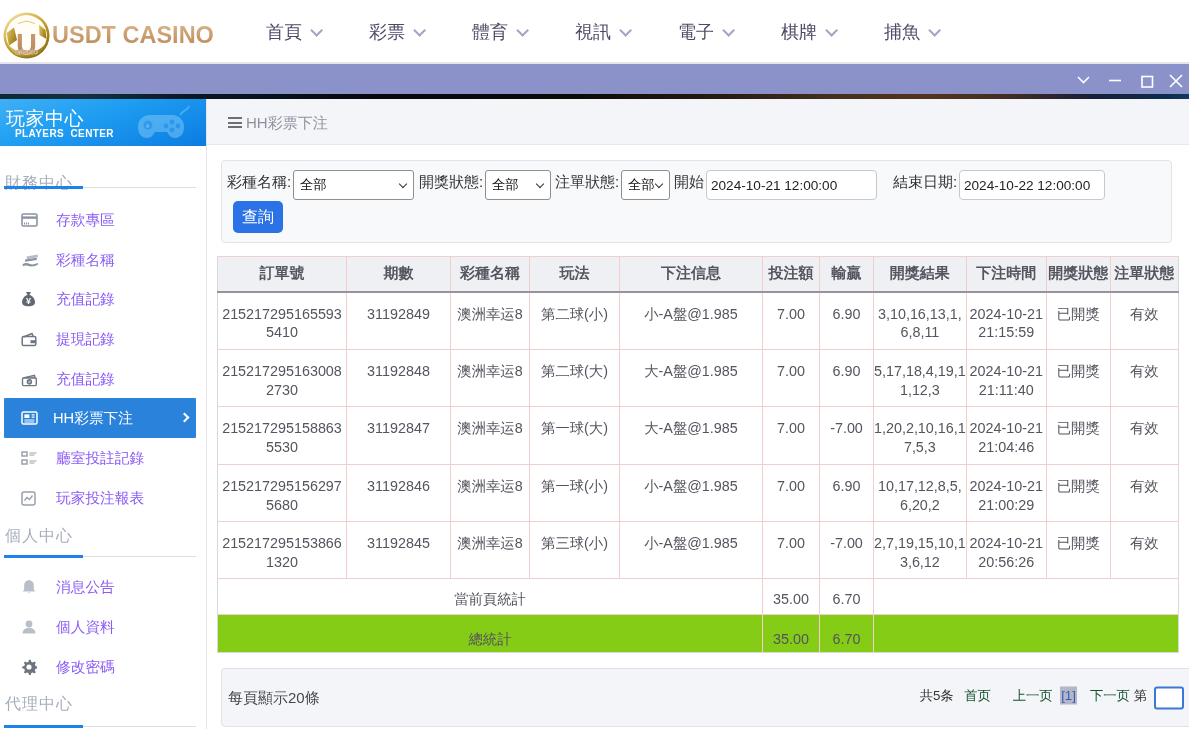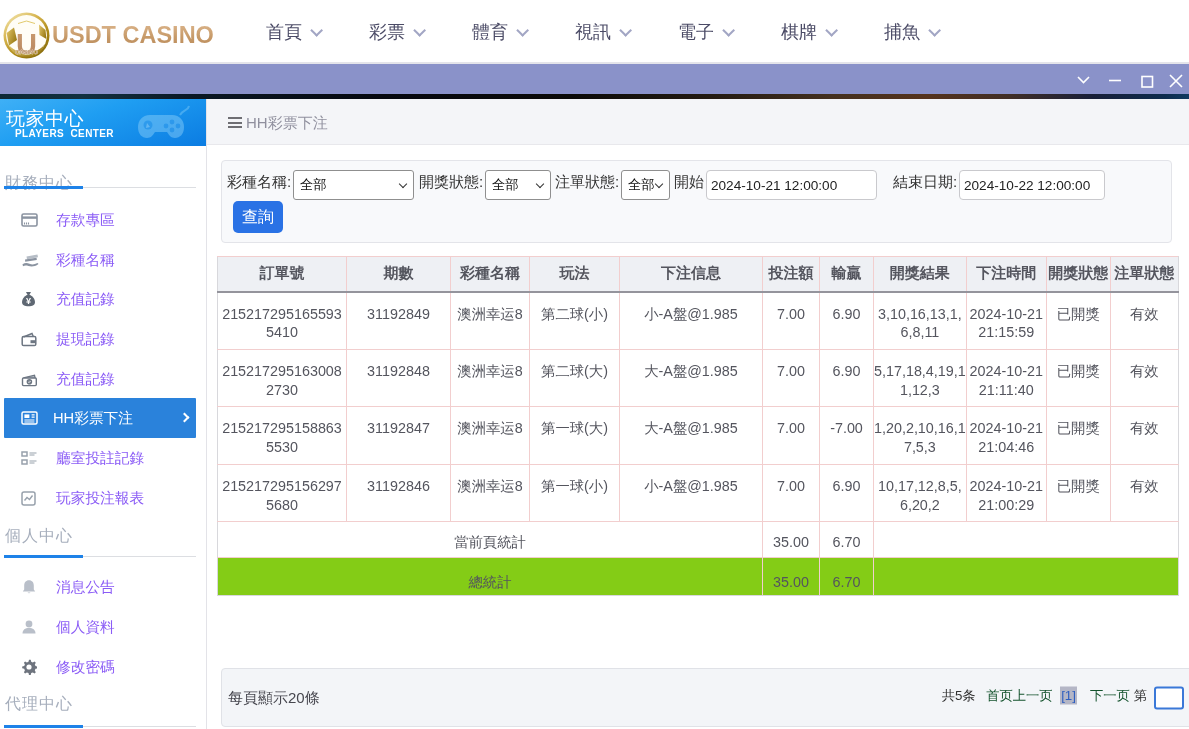--- a/index.html
+++ b/index.html
@@ -334,41 +334,54 @@
         <td>澳洲幸运8</td>
         <td>第一球(小)</td>
         <td>小-A盤@1.985</td>
         <td>7.00</td>
         <td>6.90</td>
         <td>10,17,12,8,5,<br>6,20,2</td>
         <td>2024-10-21<br>21:00:29</td>
         <td>已開獎</td>
         <td>有效</td>
       </tr>
+  <tr class="r r5">
+        <td>215217295153866<br>1320</td>
+        <td>31192845</td>
+        <td>澳洲幸运8</td>
+        <td>第三球(小)</td>
+        <td>小-A盤@1.985</td>
+        <td>7.00</td>
+        <td>-7.00</td>
+        <td>2,7,19,15,10,1<br>3,6,12</td>
+        <td>2024-10-21<br>20:56:26</td>
+        <td>已開獎</td>
+        <td>有效</td>
+      </tr>
   <tr class="s1">
         <td colspan="5">當前頁統計</td>
         <td>35.00</td>
         <td>6.70</td>
         <td colspan="4"></td>
       </tr>
   <tr class="s2">
         <td colspan="5">總統計</td>
         <td>35.00</td>
         <td>6.70</td>
         <td colspan="4"></td>
       </tr>
   </tbody>
 </table>
 
 <div id="pager">
   <div class="lft">每頁顯示20條</div>
   <div class="rgt">
       <span>共5条</span>
       <a style="margin-left:10.5px">首页</a>
-      <a style="margin-left:0">上一页</a>
+      <a style="margin-left:22px">上一页</a>
       <a class="cur" style="margin-left:7.5px">[1]</a>
       <a style="margin-left:13px">下一页</a>
       <span style="margin-left:4px">第</span>
       <span class="pin" style="margin-left:7px"></span>
       <span style="margin-left:6px">页</span>
       <a style="margin-left:3px">跳转</a>
     </div>
 </div>
 
 </body></html>

